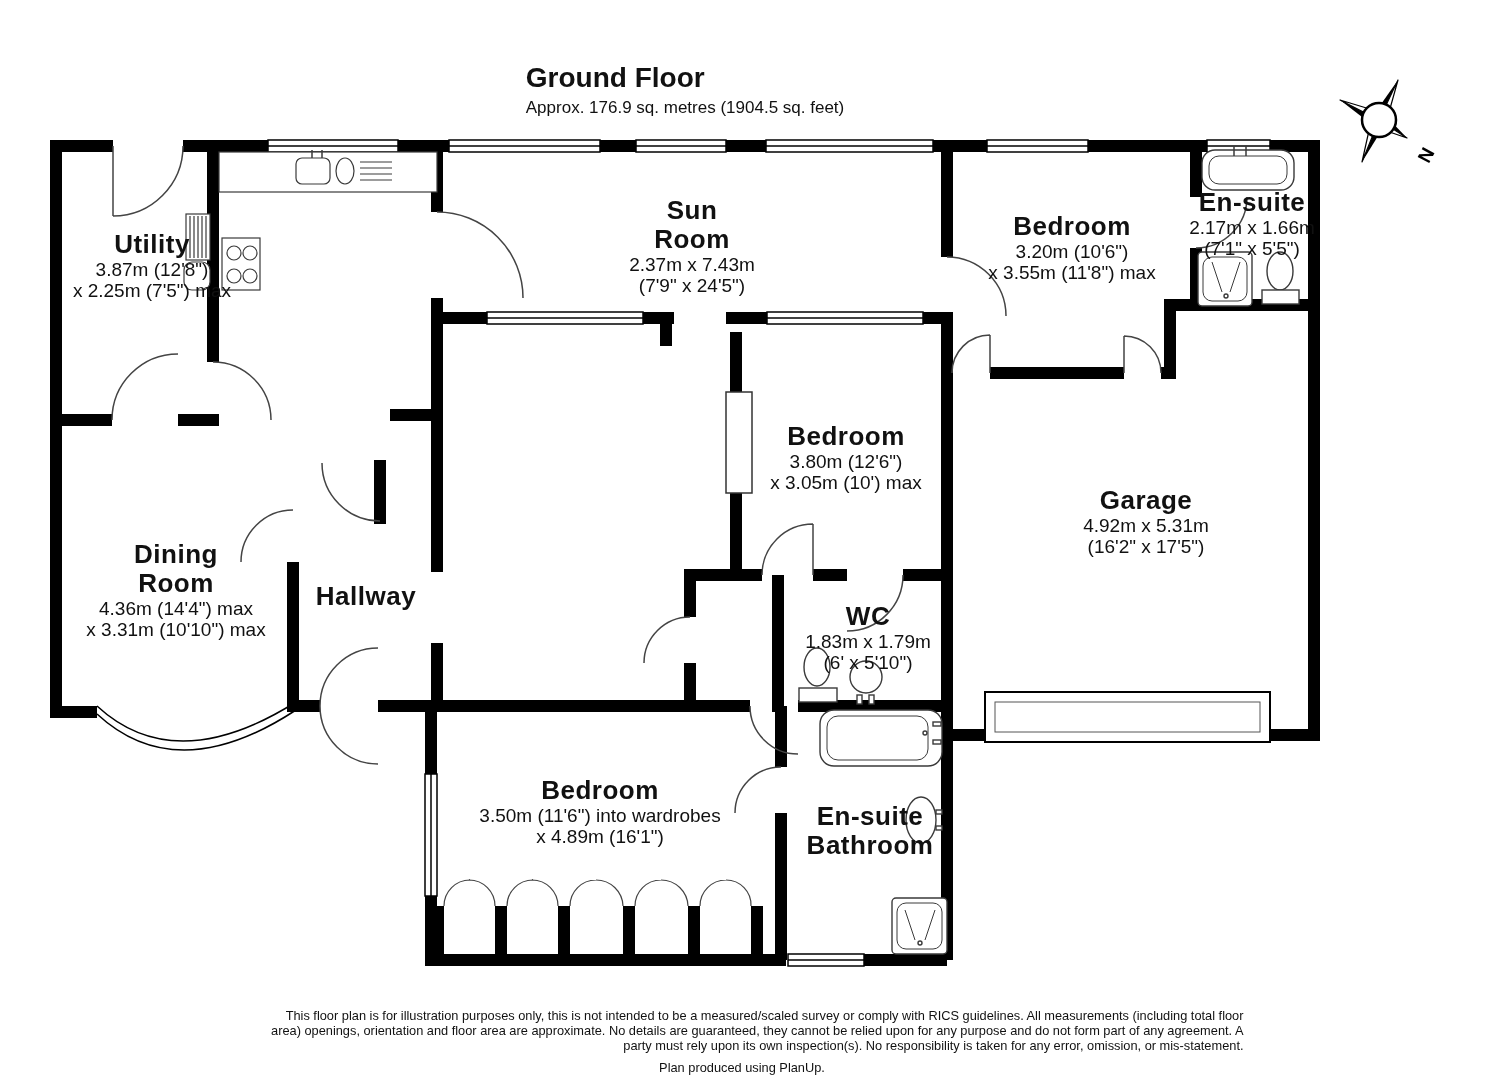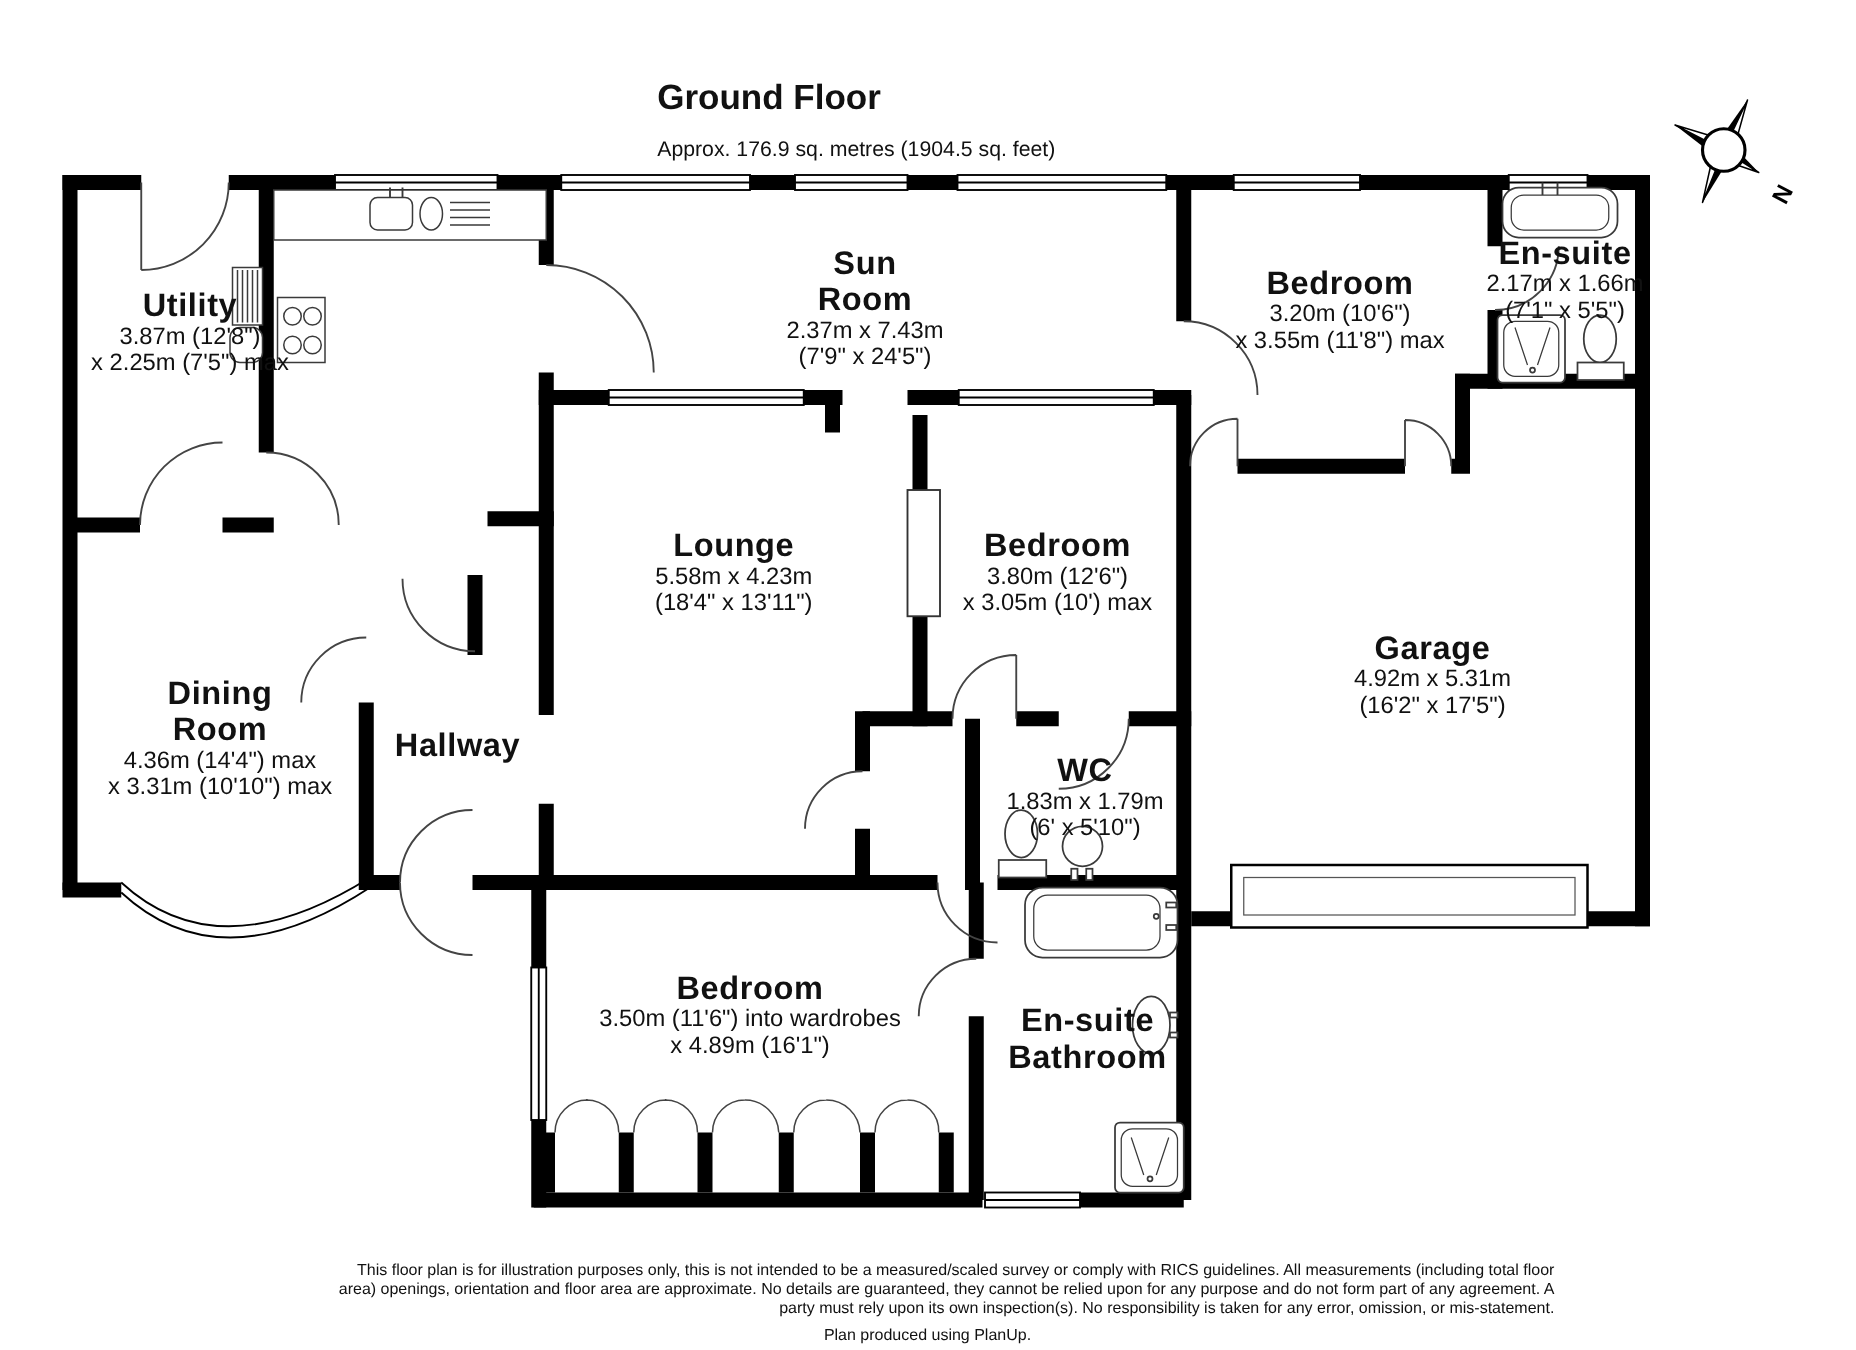--- a/index.html
+++ b/index.html
@@ -1,21 +1,21 @@
 <!DOCTYPE html>
 <html><head>
 <meta charset="utf-8">
 <style>
   html,body{margin:0;padding:0;background:#fff;}
   .plan-canvas{position:relative;width:1485px;height:1080px;background:#fff;overflow:hidden;
     font-family:"Liberation Sans",sans-serif;color:#111;}
   .plan-canvas svg{position:absolute;left:0;top:0;}
   .hdr{position:absolute;left:685px;top:62px;transform:translateX(-50%);white-space:nowrap;}
   .hdr .t{font-size:28px;font-weight:bold;}
-  .hdr .s{font-size:17px;margin-top:16px;}
+  .hdr .s{font-size:17px;margin-top:4px;}
   .room-label{position:absolute;transform:translateX(-50%);text-align:center;line-height:1.12;white-space:nowrap;}
   .rn{font-size:26px;font-weight:bold;letter-spacing:.5px;}
   .rd{font-size:19px;}
   .footer-area{position:absolute;left:742px;top:976px;transform:translateX(-50%);font-size:22px;white-space:nowrap;}
   .disc{position:absolute;left:756px;top:1008px;transform:translateX(-50%);width:975px;
     font-size:12.8px;line-height:1.18;text-align:right;}
   .credit{position:absolute;left:742px;top:1060px;transform:translateX(-50%);font-size:12.8px;text-align:right;}
 </style>
 </head>
 <body>
@@ -223,33 +223,28 @@
     <div class="rd">3.20m (10'6")</div>
     <div class="rd">x 3.55m (11'8") max</div>
   </div>
 
   <div class="room-label" style="left:1252px;top:188px">
     <div class="rn">En-suite</div>
     <div class="rd">2.17m x 1.66m</div>
     <div class="rd">(7'1" x 5'5")</div>
   </div>
 
-  <div class="room-label" style="left:587px;top:422px">
-    <div class="rn">Lounge</div>
-    <div class="rd">5.58m x 4.23m</div>
-    <div class="rd">(18'4" x 13'11")</div>
-  </div>
 
   <div class="room-label" style="left:846px;top:422px">
     <div class="rn">Bedroom</div>
     <div class="rd">3.80m (12'6")</div>
     <div class="rd">x 3.05m (10') max</div>
   </div>
 
-  <div class="room-label" style="left:1146px;top:504px">
+  <div class="room-label" style="left:1146px;top:486px">
     <div class="rn">Garage</div>
     <div class="rd">4.92m x 5.31m</div>
     <div class="rd">(16'2" x 17'5")</div>
   </div>
 
   <div class="room-label" style="left:176px;top:540px">
     <div class="rn">Dining</div>
     <div class="rn">Room</div>
     <div class="rd">4.36m (14'4") max</div>
     <div class="rd">x 3.31m (10'10") max</div>

